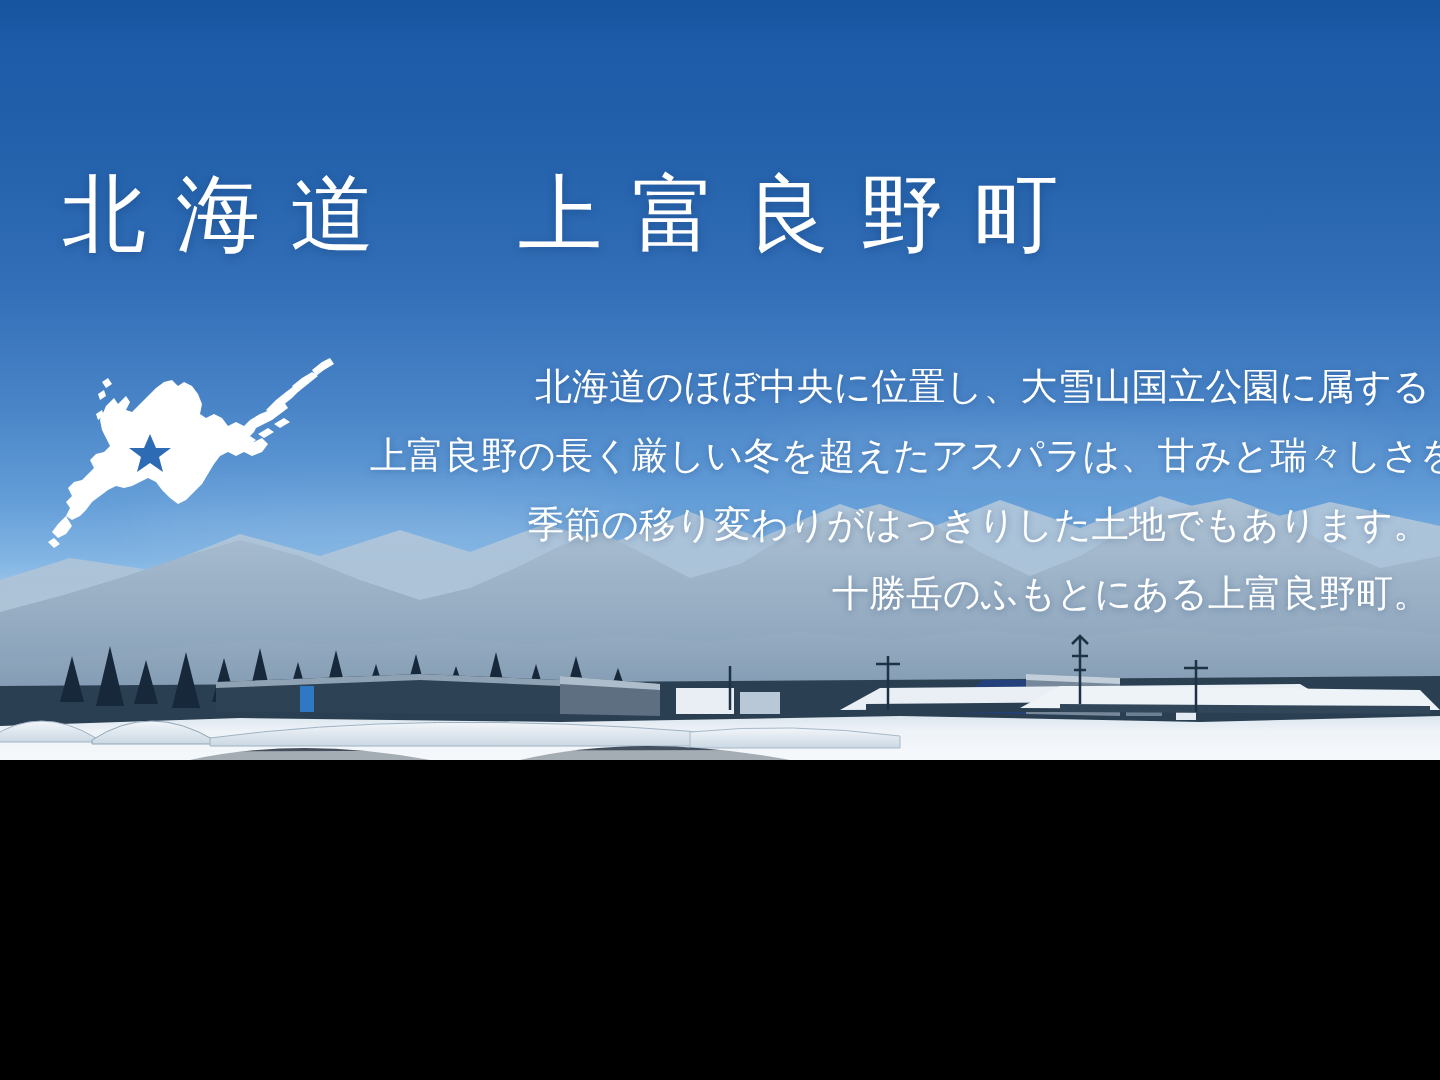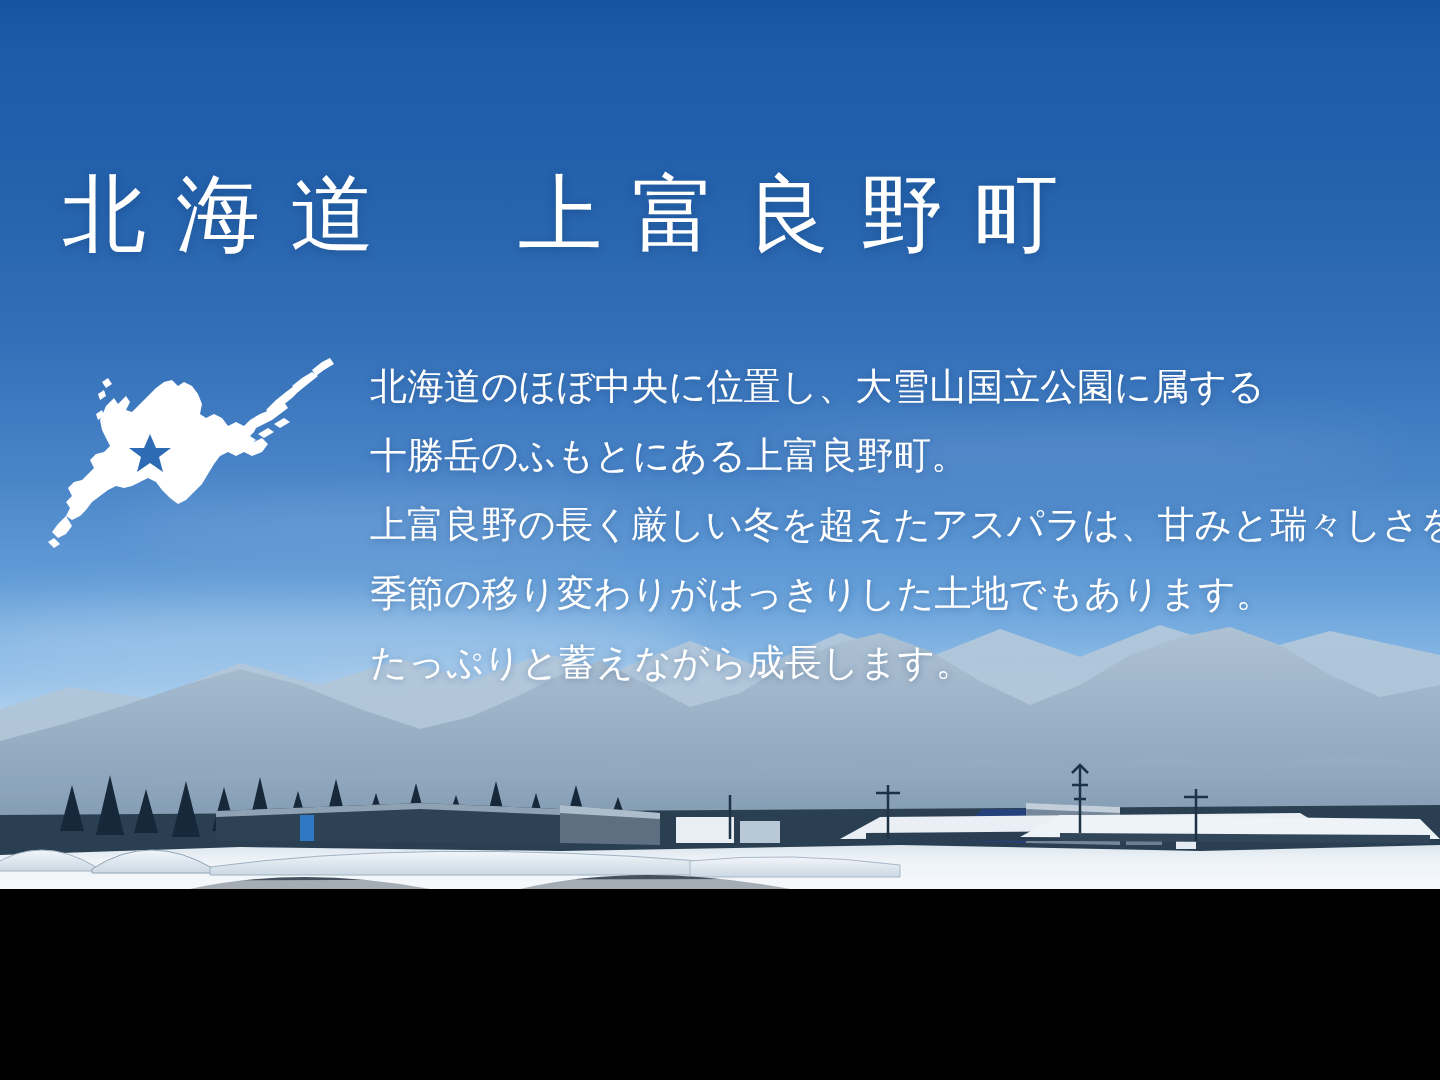--- a/index.html
+++ b/index.html
@@ -9,21 +9,21 @@
     background: #000;
   }
   body {
     font-family: "Liberation Sans", "DejaVu Sans", sans-serif;
   }
 
   
   .stage {
     position: relative;
     width: 1440px;
-    height: 889px;
+    height: 760px;
     overflow: hidden;
     background: #1d5aa8;
   }
 
   
   .sky {
     position: absolute;
     inset: 0;
     background: linear-gradient(
       to bottom,
@@ -132,20 +132,21 @@
     top: 352px;
     width: 1060px;
   }
   .body-line {
     font-size: 37px;
     line-height: 69px;
     font-weight: 400;
     color: #ffffff;
     white-space: pre;
     text-shadow: 0 1px 7px rgba(12,48,100,0.35);
+    text-align: right;
   }
 </style>
 </head>
 <body>
 
 <div class="stage">
 
   <div class="sky"></div>
 
   <div class="cloud cloud-e"></div>
@@ -313,19 +314,18 @@
       </g>
 
       <g>
         <polygon fill="#2d6cb4" points="106,82 112,96 127,96 115,105 119,120 106,111 93,120 97,105 85,96 100,96"></polygon>
       </g>
     </svg>
   </div>
 
   <div class="body-copy">
     <div class="body-line">北海道のほぼ中央に位置し、大雪山国立公園に属する</div>
-    <div class="body-line">十勝岳のふもとにある上富良野町。</div>
     <div class="body-line">上富良野の長く厳しい冬を超えたアスパラは、甘みと瑞々しさを</div>
     <div class="body-line">季節の移り変わりがはっきりした土地でもあります。</div>
-    <div class="body-line">たっぷりと蓄えながら成長します。</div>
+    <div class="body-line">十勝岳のふもとにある上富良野町。</div>
   </div>
 
 </div>
 
 </body></html>

